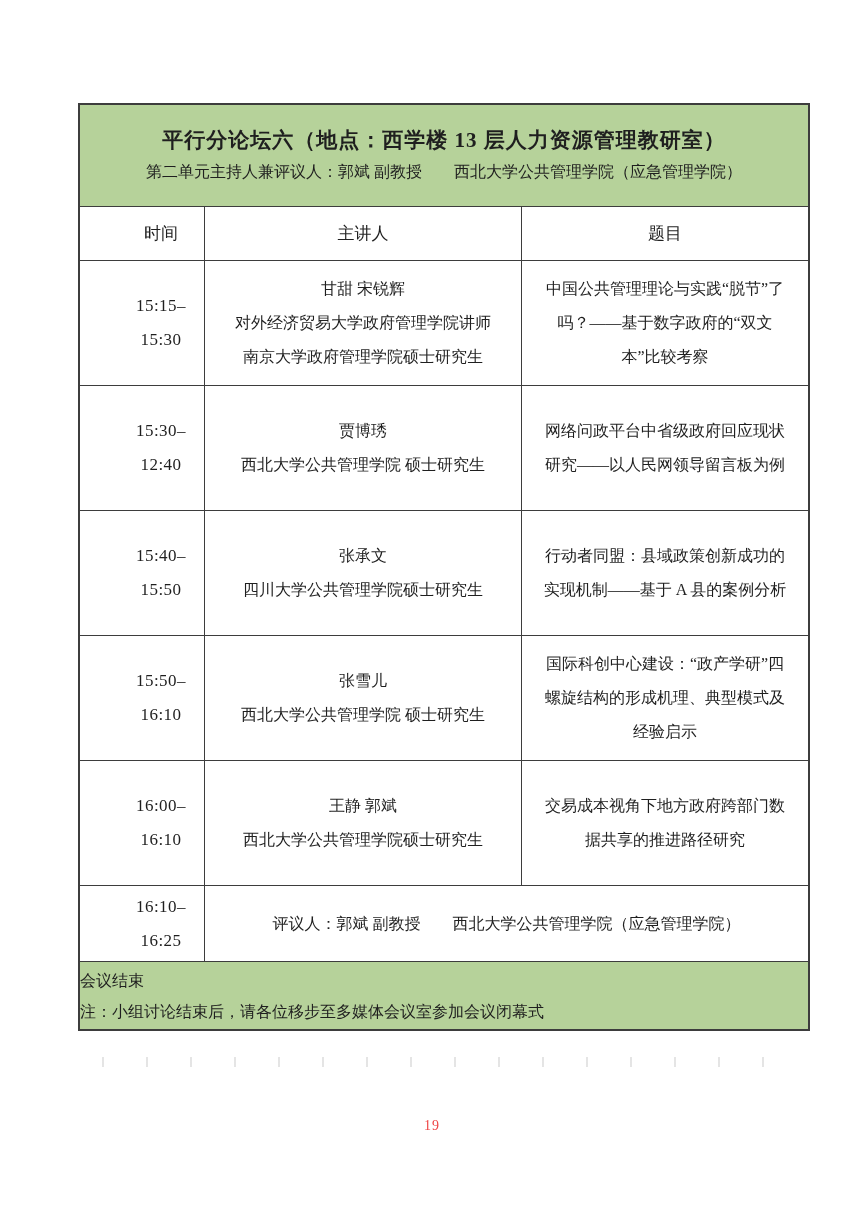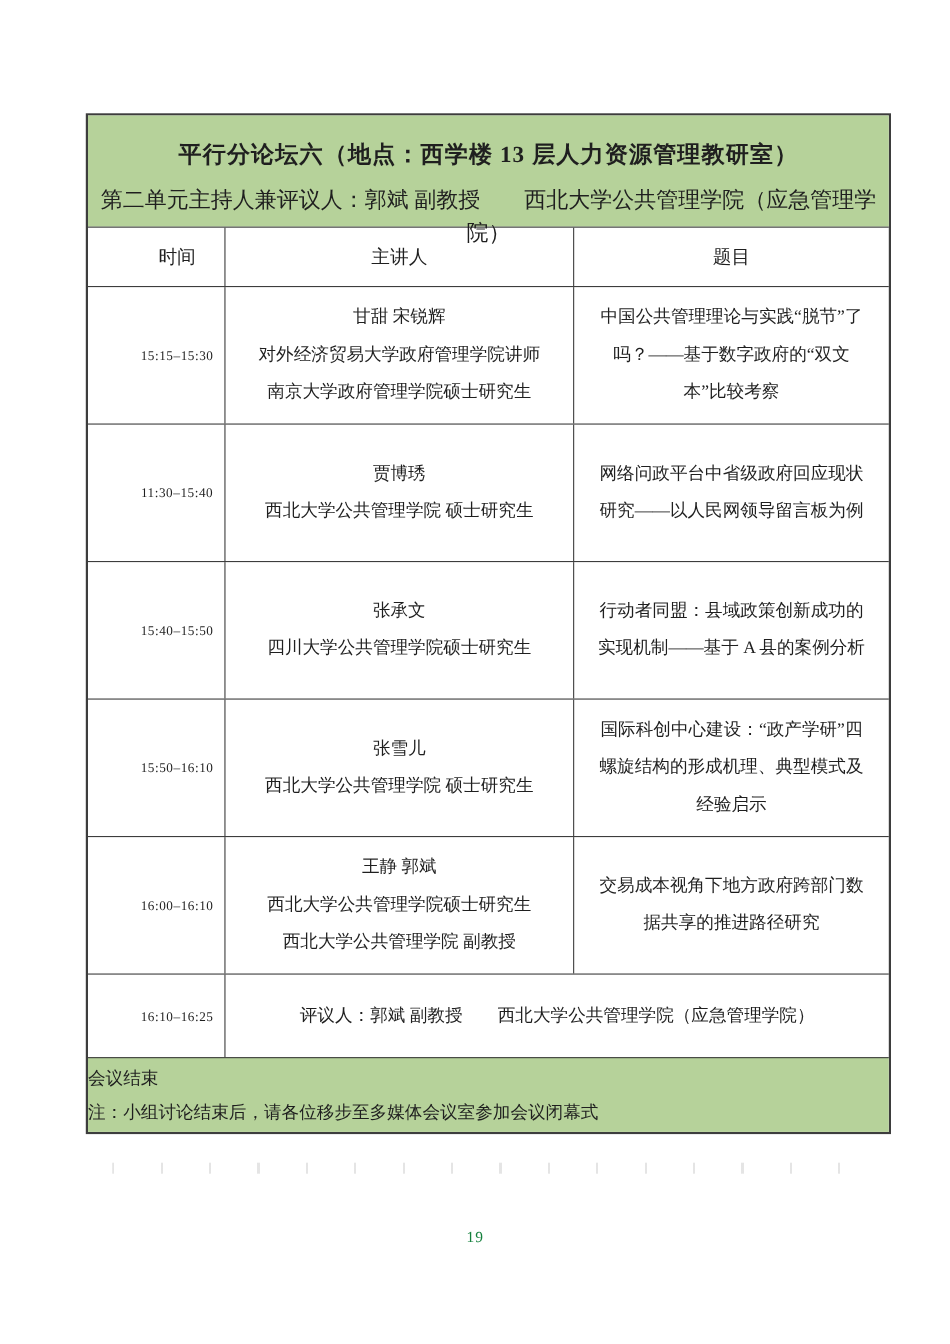--- a/index.html
+++ b/index.html
@@ -27,23 +27,23 @@
     text-align: center;
     padding-top: 20px;
   }
   .forum-title {
     font-size: 21px;
     font-weight: bold;
     letter-spacing: 1px;
     line-height: 30px;
   }
   .forum-subtitle {
-    font-size: 20px;
+    font-size: 16px;
     line-height: 30px;
-    margin-top: 12px;
+    margin-top: 2px;
   }
   .trow {
     display: flex;
     border-top: 1px solid #3d3d3d;
     align-items: stretch;
   }
   .cell {
     display: flex;
     flex-direction: column;
     justify-content: center;
@@ -52,21 +52,21 @@
     font-size: 16px;
     line-height: 34px;
     padding-left: 38px;
   }
   .col-time  { width: 125px; border-right: 1px solid #3d3d3d; }
   .col-speaker { width: 317px; border-right: 1px solid #3d3d3d; padding: 0 8px; }
   .col-topic { flex: 1; padding: 0 16px; font-family: Liberation Serif, serif; }
   .header-row { height: 54px; }
   .header-row .cell { font-size: 17px; }
   .session-row { height: 125px; }
-  .time-text { font-size: 12px; letter-spacing: 0.5px; }
+  .time-text { font-size: 17px; letter-spacing: 0.5px; }
   .review-row { height: 76px; }
   .review-row .col-span { flex: 1; padding: 0 12px; }
   .green-footer {
     height: 68px;
     border-top: 1px solid #3d3d3d;
     padding-top: 3px;
   }
   .green-footer .line { font-size: 16px; line-height: 31px; }
   .tick-row {
     position: absolute;
@@ -77,21 +77,21 @@
     background: repeating-linear-gradient(to right, #e0e0e0 0 2px, transparent 2px 44px);
     opacity: 0.85;
   }
   .page-number {
     position: absolute;
     top: 1118px;
     left: 0;
     width: 100%;
     text-align: center;
     font-size: 14px;
-    color: #15803d;
+    color: #ef4444;
     letter-spacing: 1px;
   }
 </style>
 </head>
 <body>
 
 <div class="sheet">
 
   <div class="program-table">
 
@@ -113,21 +113,21 @@
       <div class="cell col-speaker">
         <div>甘甜 宋锐辉</div>
         <div>对外经济贸易大学政府管理学院讲师</div>
         <div>南京大学政府管理学院硕士研究生</div>
       </div>
       <div class="cell col-topic">中国公共管理理论与实践“脱节”了吗？——基于数字政府的“双文本”比较考察</div>
     </div>
 
     <div class="trow session-row">
       <div class="cell col-time">
-        <span class="time-text">11:30–15:40</span>
+        <span class="time-text">15:30–12:40</span>
       </div>
       <div class="cell col-speaker">
         <div>贾博琇</div>
         <div>西北大学公共管理学院 硕士研究生</div>
       </div>
       <div class="cell col-topic">网络问政平台中省级政府回应现状研究——以人民网领导留言板为例</div>
     </div>
 
     <div class="trow session-row">
       <div class="cell col-time">
@@ -151,21 +151,20 @@
       <div class="cell col-topic">国际科创中心建设：“政产学研”四螺旋结构的形成机理、典型模式及经验启示</div>
     </div>
 
     <div class="trow session-row">
       <div class="cell col-time">
         <span class="time-text">16:00–16:10</span>
       </div>
       <div class="cell col-speaker">
         <div>王静 郭斌</div>
         <div>西北大学公共管理学院硕士研究生</div>
-        <div>西北大学公共管理学院 副教授</div>
       </div>
       <div class="cell col-topic">交易成本视角下地方政府跨部门数据共享的推进路径研究</div>
     </div>
 
     <div class="trow review-row">
       <div class="cell col-time">
         <span class="time-text">16:10–16:25</span>
       </div>
       <div class="cell col-span">评议人：郭斌 副教授　　西北大学公共管理学院（应急管理学院）</div>
     </div>

